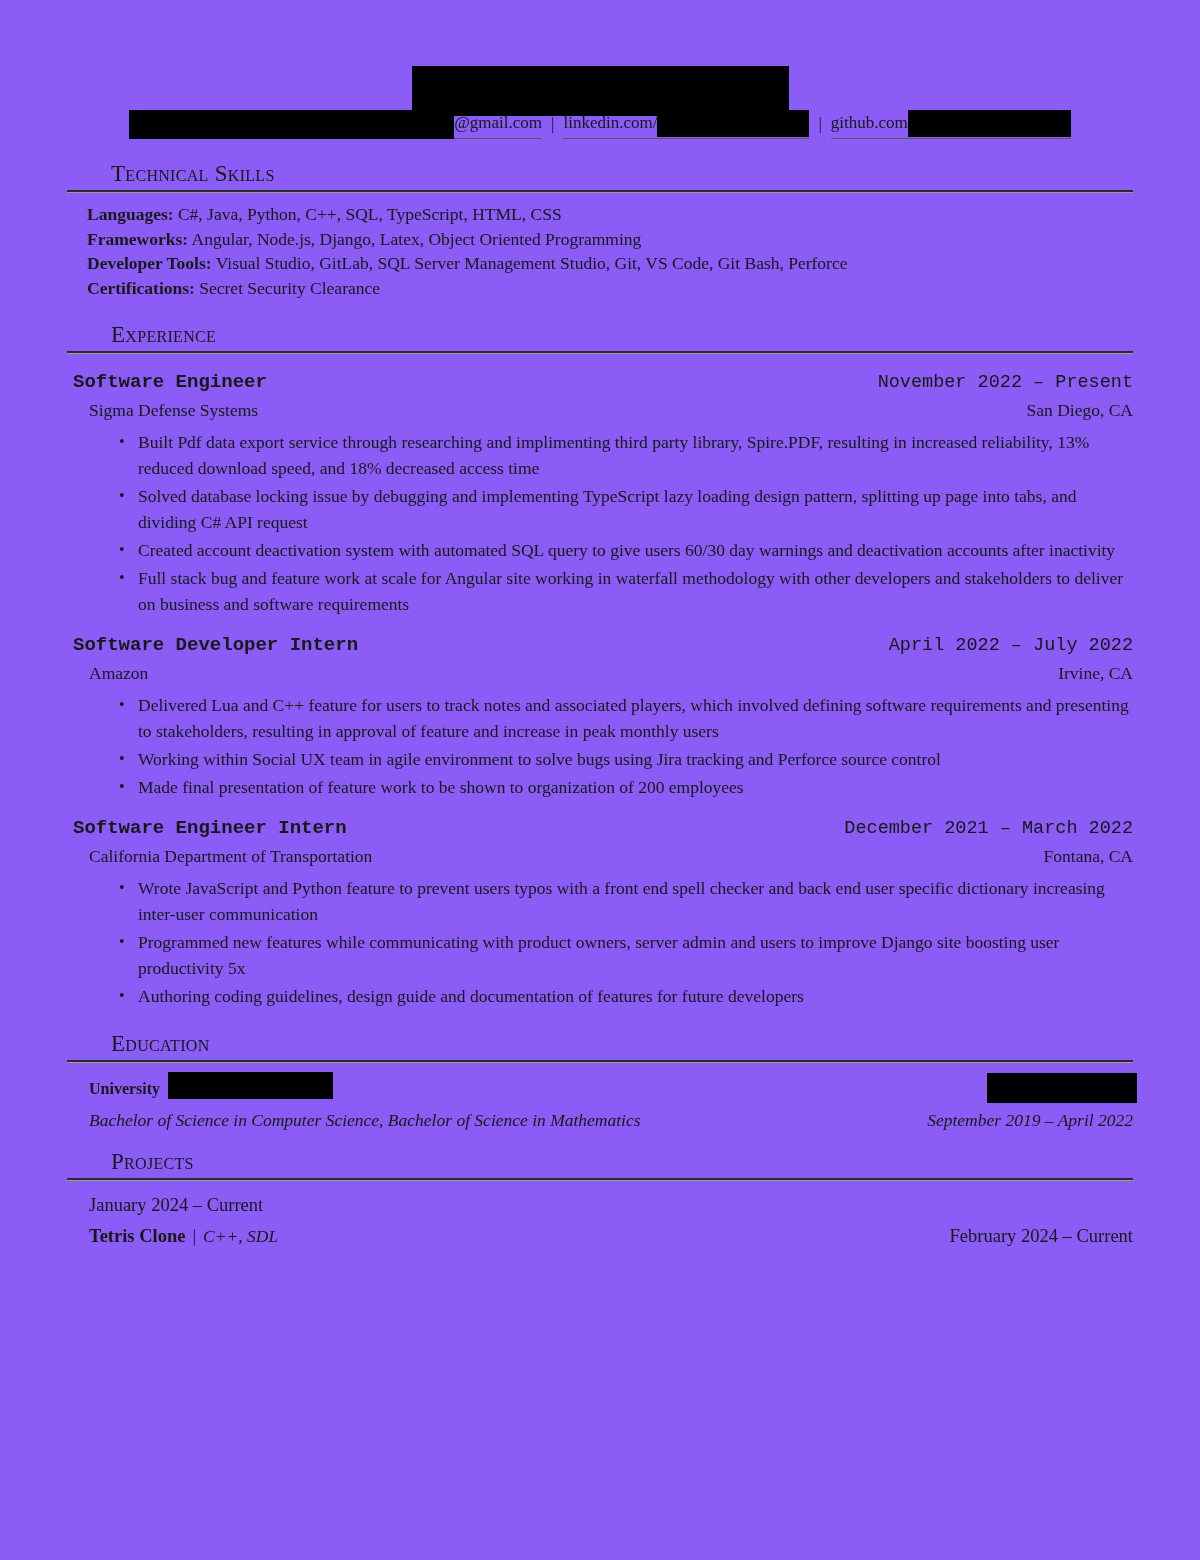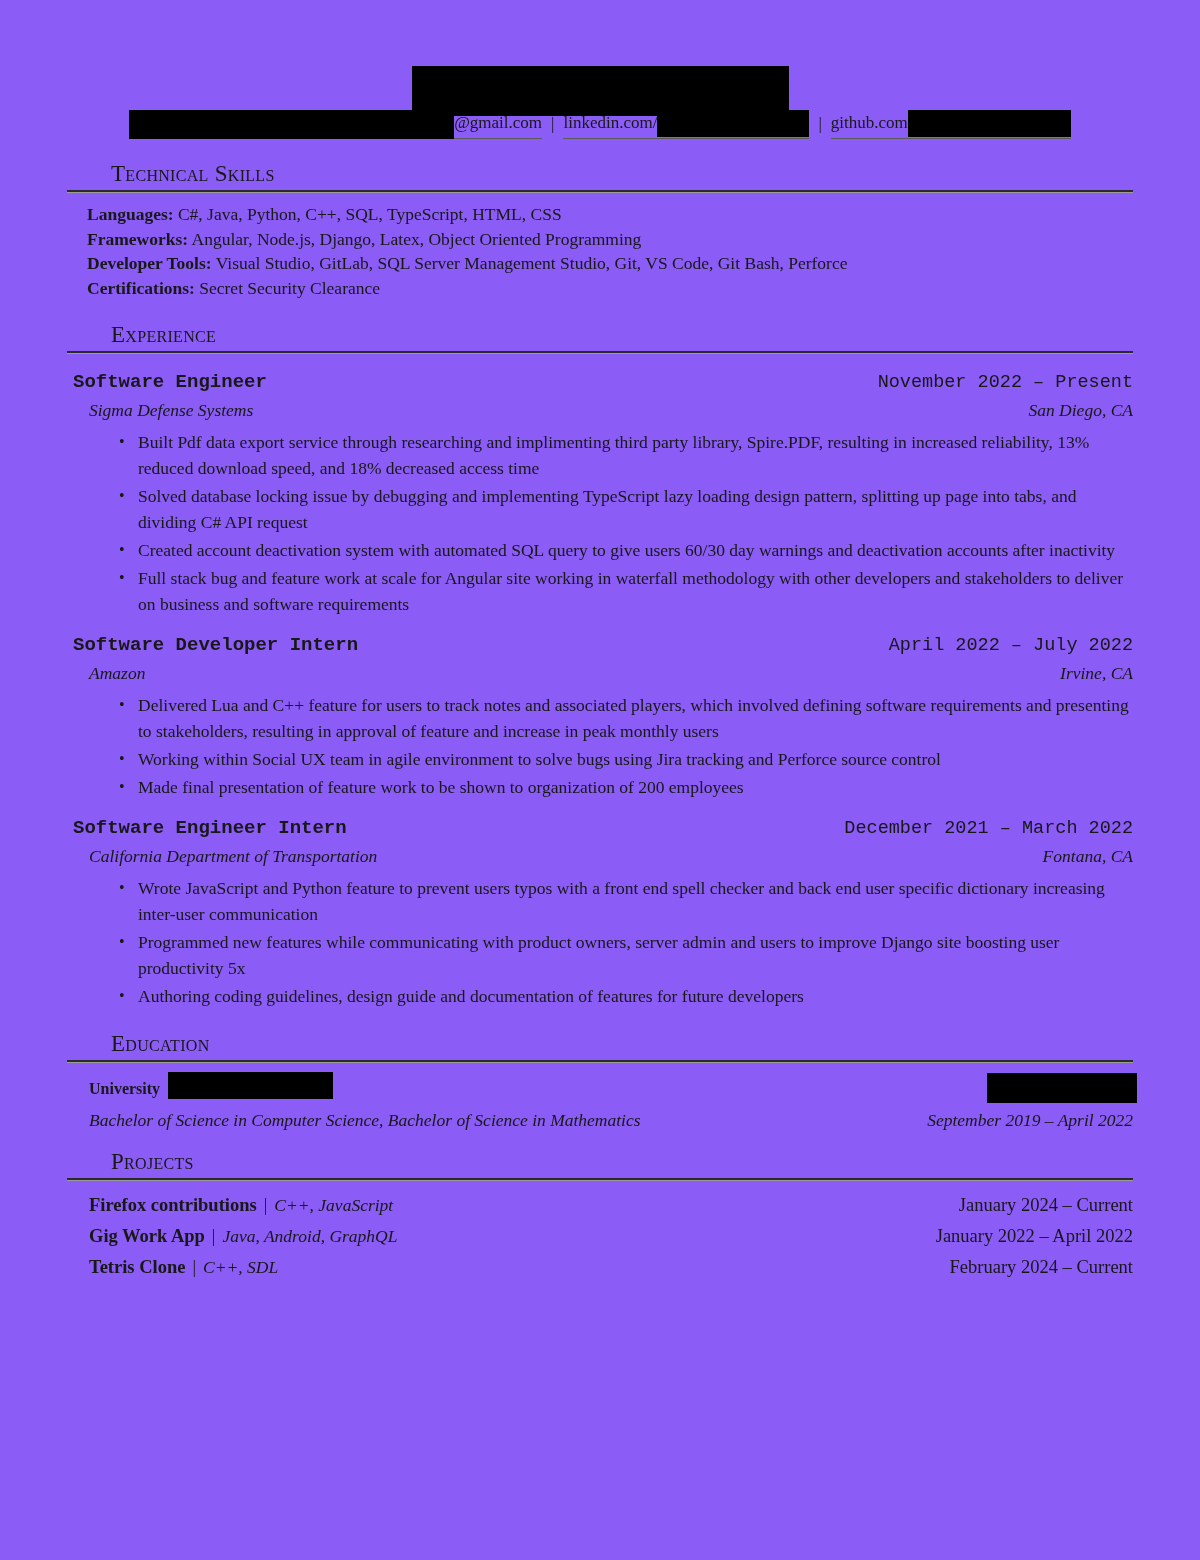--- a/index.html
+++ b/index.html
@@ -73,21 +73,21 @@
   .job-head {
     display: flex; justify-content: space-between; align-items: baseline;
     margin-left: 6px;
     font-family: Liberation Mono, monospace;
   }
   .job-title { font-weight: 700; font-size: 19px; line-height: 27px; }
   .job-dates { font-size: 18.5px; line-height: 27px; }
   .job-sub {
     display: flex; justify-content: space-between; align-items: flex-start;
     margin-left: 22px; margin-top: 1px;
-    font-style: italic; font-size: 17.5px; line-height: 26px;
+    font-size: 17.5px; line-height: 26px;
   }
   ul.bullets { list-style: none; margin: 6px 0 0 50px; padding: 0; }
   ul.bullets li {
     position: relative;
     padding-left: 21px;
     font-size: 17.5px;
     line-height: 26px;
     margin-bottom: 2px;
   }
   .bullet-marker { position: absolute; left: 2px; top: 0; font-size: 16px; }
@@ -261,28 +261,23 @@
         <span>Bachelor of Science in Computer Science, Bachelor of Science in Mathematics</span>
         <span>September 2019 – April 2022</span>
       </div>
     </div>
 
     <div class="section section-projects">
       <div class="section-title">Projects</div>
       <hr class="section-rule">
 
       <div class="project-row">
-        <span><span class="project-name">Firefox contributions</span><span class="project-sep">|</span><span class="project-tech">C++, JavaScript</span></span>
         <span class="project-dates">January 2024 – Current</span>
       </div>
 
-      <div class="project-row">
-        <span><span class="project-name">Gig Work App</span><span class="project-sep">|</span><span class="project-tech">Java, Android, GraphQL</span></span>
-        <span class="project-dates">January 2022 – April 2022</span>
-      </div>
 
       <div class="project-row">
         <span><span class="project-name">Tetris Clone</span><span class="project-sep">|</span><span class="project-tech">C++, SDL</span></span>
         <span class="project-dates">February 2024 – Current</span>
       </div>
     </div>
 
   </div>
 </div>
 

